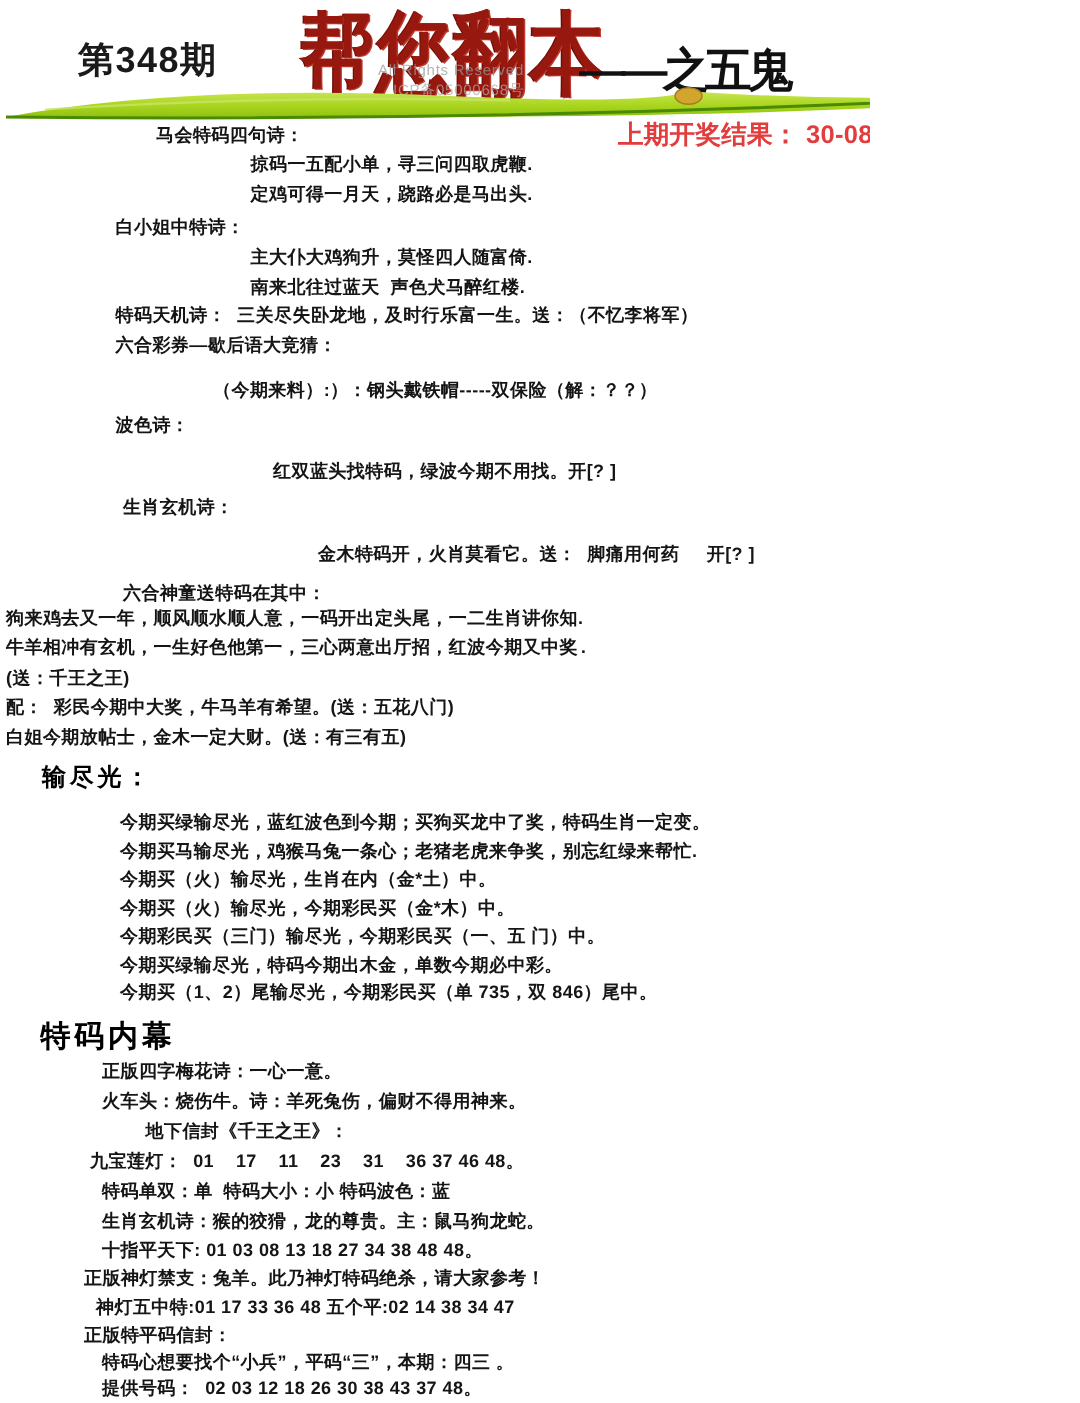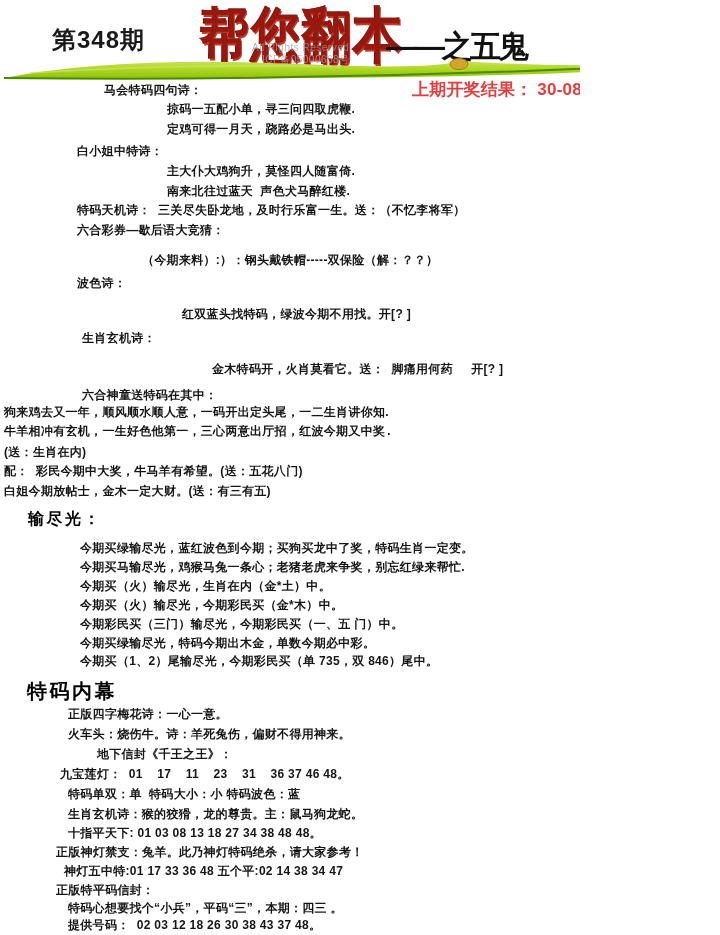--- a/index.html
+++ b/index.html
@@ -90,21 +90,21 @@
       <div class="ln" style="left: 77px; top: 204px;">特码天机诗：  三关尽失卧龙地，及时行乐富一生。送：（不忆李将军）</div>
       <div class="ln" style="left: 77px; top: 224px;">六合彩券—歇后语大竞猜：</div>
       <div class="ln" style="left: 142px; top: 254px;">（今期来料）:）：钢头戴铁帽-----双保险（解：？？）</div>
       <div class="ln" style="left: 77px; top: 277px;">波色诗：</div>
       <div class="ln" style="left: 182px; top: 308px;">红双蓝头找特码，绿波今期不用找。开[? ]</div>
       <div class="ln" style="left: 82px; top: 332px;">生肖玄机诗：</div>
       <div class="ln" style="left: 212px; top: 363px;">金木特码开，火肖莫看它。送：  脚痛用何药     开[? ]</div>
       <div class="ln" style="left: 82px; top: 389px;">六合神童送特码在其中：</div>
       <div class="ln" style="left: 4px; top: 406px;">狗来鸡去又一年，顺风顺水顺人意，一码开出定头尾，一二生肖讲你知.</div>
       <div class="ln" style="left: 4px; top: 426px; font-family: Liberation Mono, monospace;">牛羊相冲有玄机，一生好色他第一，三心两意出厅招，红波今期又中奖.</div>
-      <div class="ln" style="left: 4px; top: 446px;">(送：生肖在内)</div>
+      <div class="ln" style="left: 4px; top: 446px;">(送：千王之王)</div>
       <div class="ln" style="left: 4px; top: 465px;">配：  彩民今期中大奖，牛马羊有希望。(送：五花八门)</div>
       <div class="ln" style="left: 4px; top: 485px;">白姐今期放帖士，金木一定大财。(送：有三有五)</div>
       <div class="ln hd" style="left: 28px; top: 510px; font-size: 16px;">输尽光：</div>
       <div class="ln" style="left: 80px; top: 542px;">今期买绿输尽光，蓝红波色到今期；买狗买龙中了奖，特码生肖一定变。</div>
       <div class="ln" style="left: 80px; top: 561px;">今期买马输尽光，鸡猴马兔一条心；老猪老虎来争奖，别忘红绿来帮忙.</div>
       <div class="ln" style="left: 80px; top: 580px;">今期买（火）输尽光，生肖在内（金*土）中。</div>
       <div class="ln" style="left: 80px; top: 599px;">今期买（火）输尽光，今期彩民买（金*木）中。</div>
       <div class="ln" style="left: 80px; top: 618px;">今期彩民买（三门）输尽光，今期彩民买（一、五 门）中。</div>
       <div class="ln" style="left: 80px; top: 637px;">今期买绿输尽光，特码今期出木金，单数今期必中彩。</div>
       <div class="ln" style="left: 80px; top: 655px;">今期买（1、2）尾输尽光，今期彩民买（单 735，双 846）尾中。</div>

